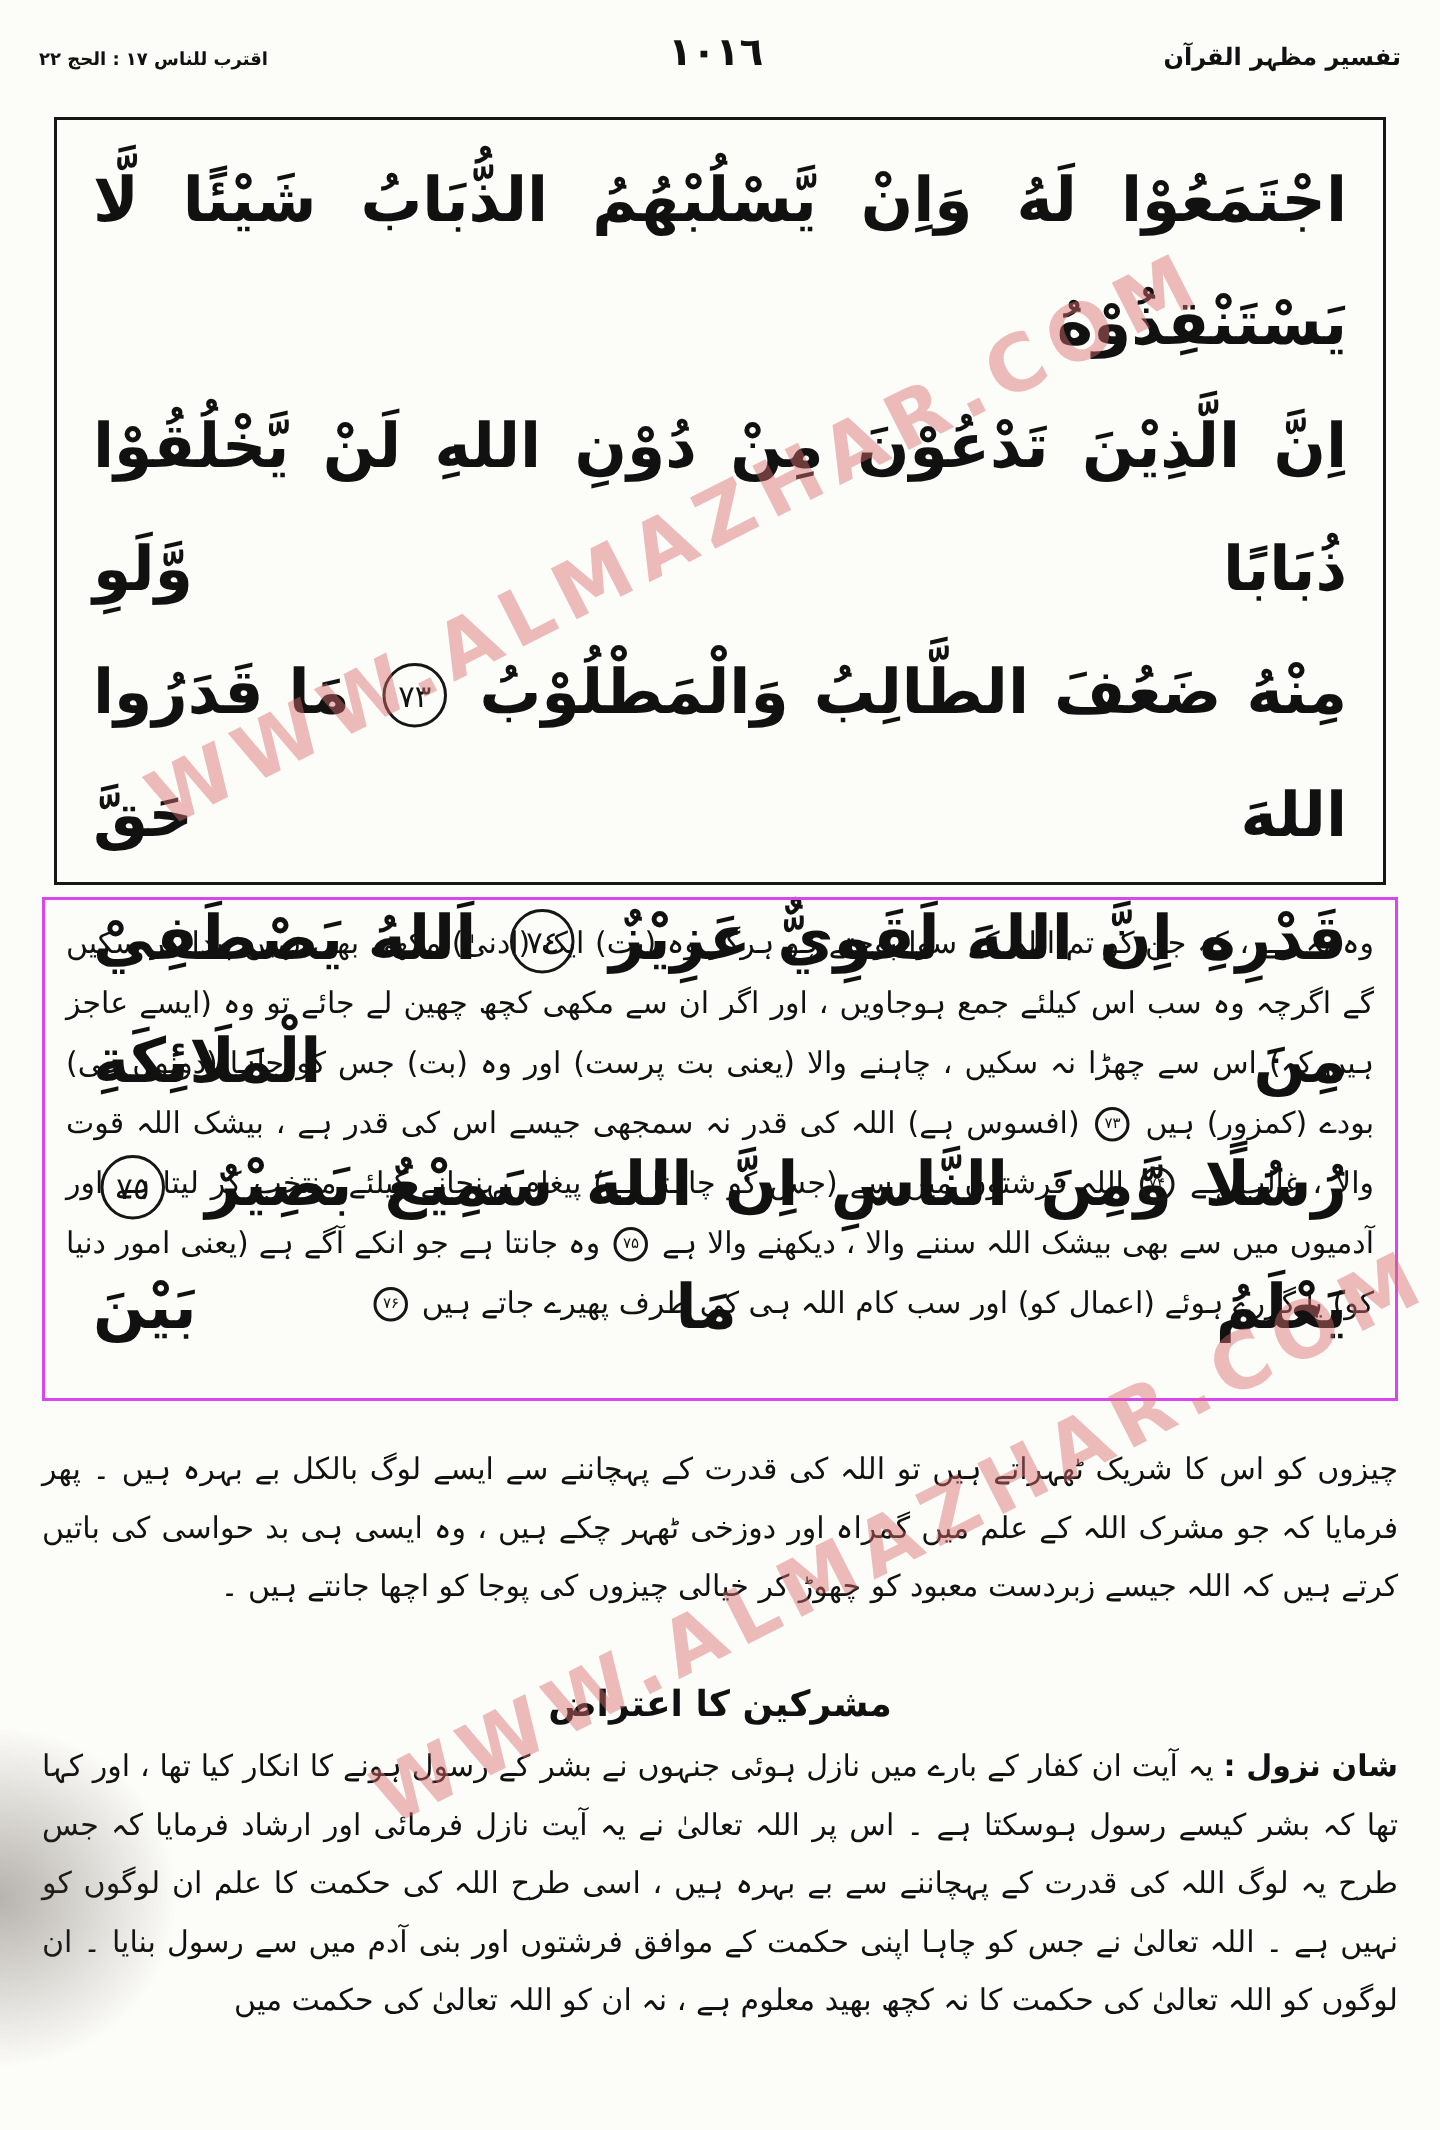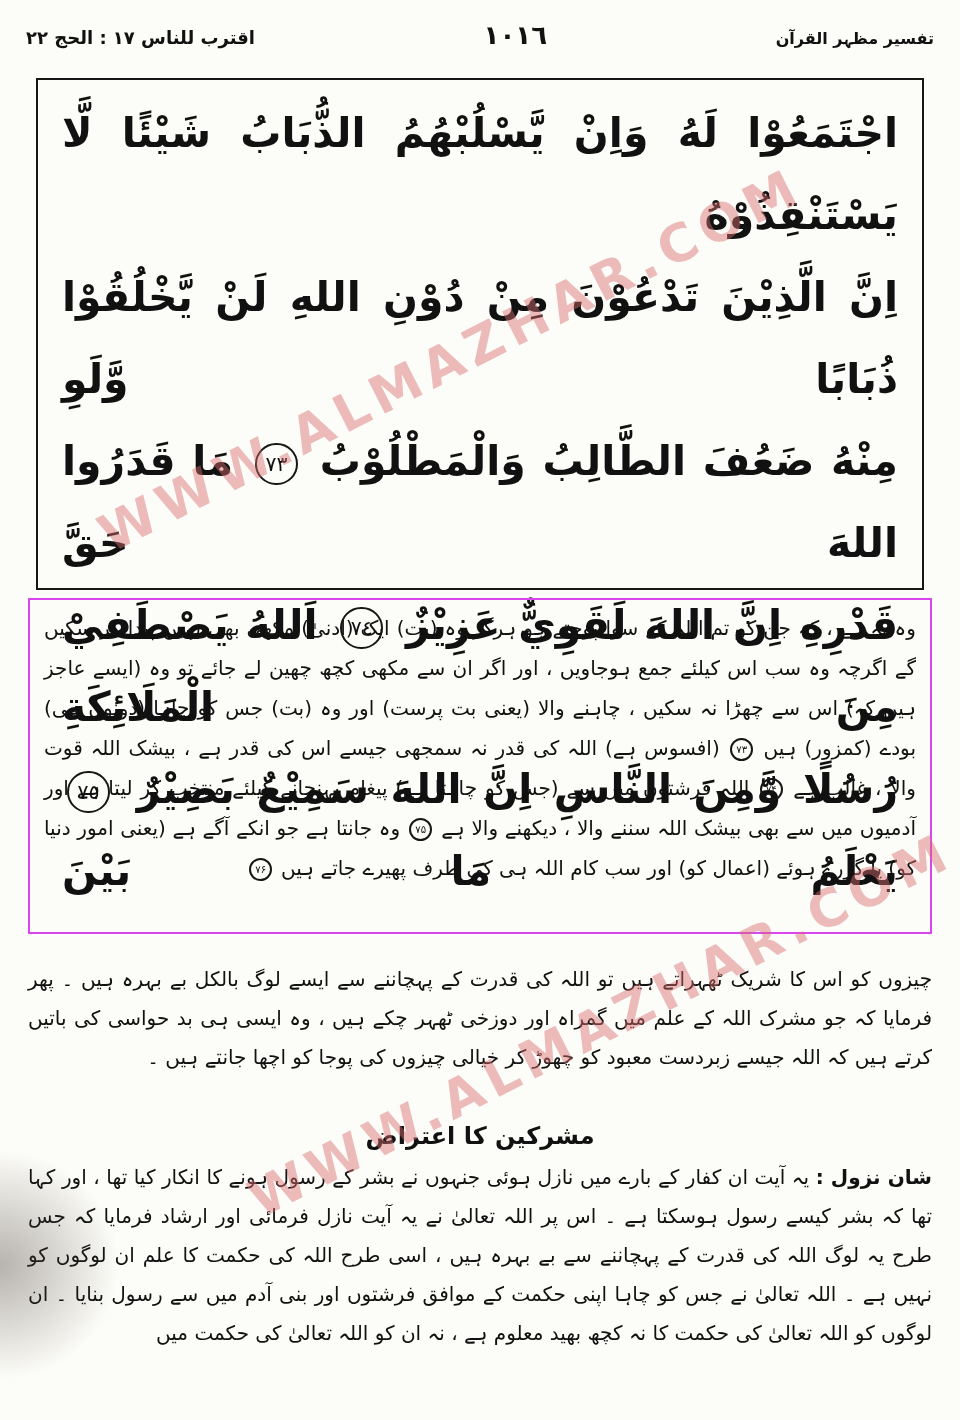--- a/index.html
+++ b/index.html
@@ -9,21 +9,21 @@
     background:#fcfcf8;
     overflow:hidden;
     font-family:"DejaVu Sans",sans-serif;
     color:#111;
   }
   
   .header{
     position:absolute;top:20px;left:26px;right:26px;
     display:flex;justify-content:space-between;align-items:baseline;
   }
-  .h-left{font-size:18px;font-weight:bold;direction:rtl;}
+  .h-left{font-size:12px;font-weight:bold;direction:rtl;}
   .h-center{font-size:26px;font-weight:bold;letter-spacing:2px;}
   .h-right{font-size:16px;font-weight:bold;direction:rtl;}
   
   .quran-box{
     position:absolute;top:78px;left:36px;right:36px;height:512px;
     border:2px solid #161616;
     padding:12px 24px 0 24px;
     direction:rtl;
     box-sizing:border-box;
   }

